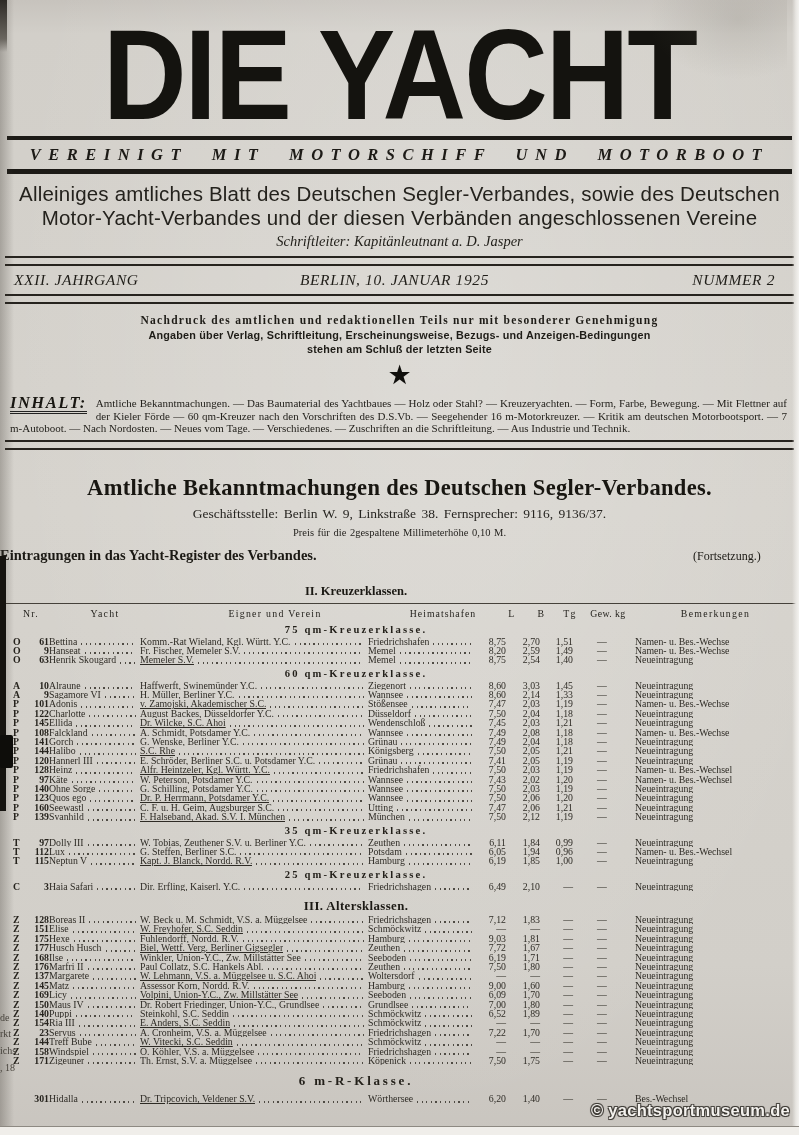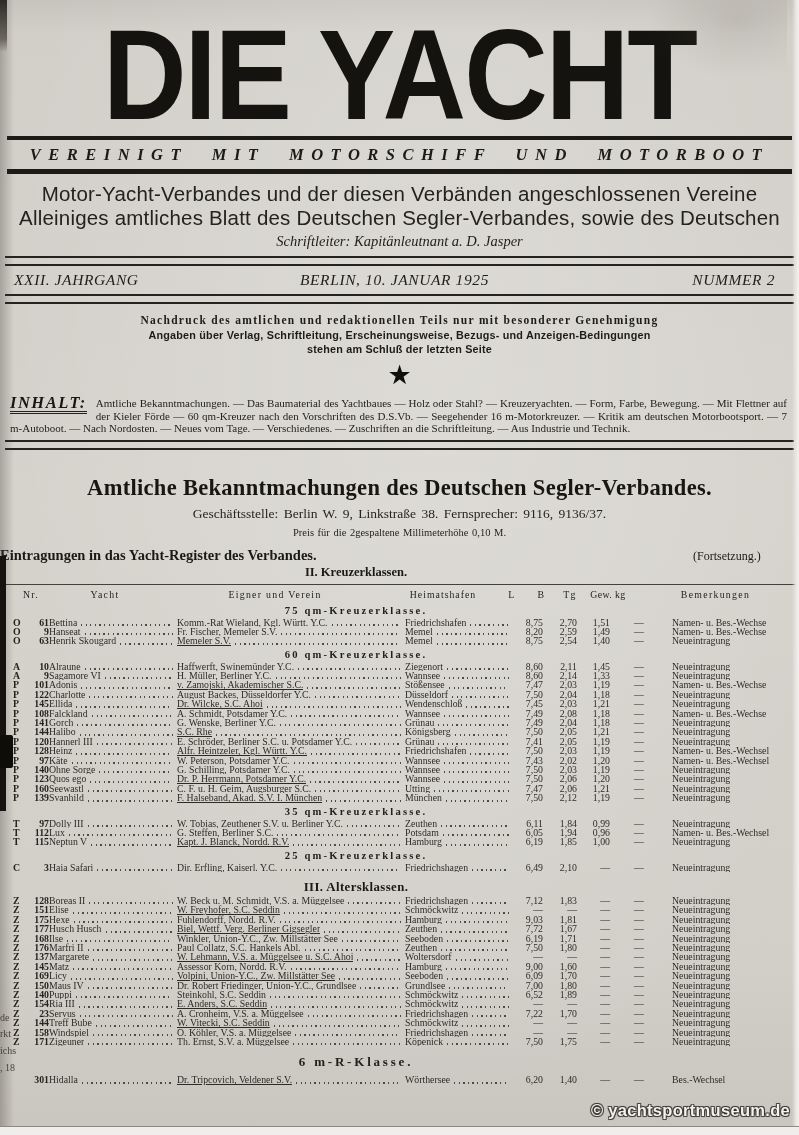--- a/index.html
+++ b/index.html
@@ -49,38 +49,38 @@
     float:left;font-style:italic;font-weight:bold;font-size:16.5px;letter-spacing:1.5px;
     border-bottom:3px double #222;margin:0 9px 0 0;padding-bottom:1px;color:#181611;
   }
   .rule-after-toc{margin-top:5px;}
   
   .announce-title{text-align:center;font-weight:bold;font-size:22.5px;margin-top:25px;letter-spacing:.3px;color:#181611;}
   .office{text-align:center;font-size:13.5px;margin-top:5px;word-spacing:2px;}
   .price{text-align:center;font-size:10.5px;margin-top:5px;word-spacing:1px;}
   .register-line{position:relative;text-align:left;font-weight:bold;font-size:14.5px;margin-top:9px;width:712px;color:#1b1914;}
   .fortsetzung{position:absolute;left:693px;top:2px;font-weight:normal;font-size:12px;white-space:nowrap;}
-  .kreuzer-title{text-align:center;font-weight:bold;font-size:12.5px;margin-top:1px;width:712px;color:#1b1914;}
+  .kreuzer-title{text-align:center;font-weight:bold;font-size:12.5px;margin-top:20px;width:712px;color:#1b1914;}
   .rule-thin{height:1px;background:#45413a;margin-top:4px;}
   
   .register{margin-top:1px;font-size:9.8px;}
   .thead{display:flex;font-size:9.8px;letter-spacing:1.3px;padding:3px 0 2px;color:#201e19;}
   .thead span{text-align:center;}
   .h-nr{width:36px;margin-left:13px;}
   .h-yacht{width:112px;}
   .h-owner{width:228px;}
   .h-port{width:108px;letter-spacing:1px;}
   .h-l{width:30px;}
   .h-b{width:29px;}
   .h-tg{width:28px;}
   .h-gew{width:48px;letter-spacing:.4px;}
   .h-note{flex:1;}
   .row{display:flex;line-height:9.4px;height:9.4px;color:#2e2b25;}
   .row .nr{width:36px;margin-left:13px;display:flex;justify-content:space-between;font-weight:bold;color:#26231d;}
-  .row .yacht{width:128px;display:flex;}
+  .row .yacht{width:91px;display:flex;}
   .row .owner{width:228px;display:flex;text-decoration:underline;}
   .row .port{width:108px;display:flex;}
   .t{white-space:nowrap;overflow:hidden;}
   .leader{
     flex:1;height:2px;align-self:flex-end;margin:0 4px 1px 4px;min-width:6px;
     background-image:repeating-linear-gradient(to right,#4e4a43 0 1.3px,transparent 1.3px 4.6px);
   }
   .row .num{text-align:right;padding-right:5px;}
   .row .l{width:30px;}.row .b{width:29px;}.row .tg{width:28px;}
   .row .gew{width:48px;text-align:center;}
@@ -114,22 +114,22 @@
 <body>
 
 <div class="page">
 
   <header class="masthead">
     <div class="logo">DIE YACHT</div>
     <div class="rule-thick first"></div>
     <div class="mast-sub">VEREINIGT MIT MOTORSCHIFF UND MOTORBOOT</div>
     <div class="rule-thick"></div>
     <div class="official">
+      <div>Alleiniges amtliches Blatt des Deutschen Segler-Verbandes, sowie des Deutschen</div>
       <div>Motor-Yacht-Verbandes und der diesen Verbänden angeschlossenen Vereine</div>
-      <div>Alleiniges amtliches Blatt des Deutschen Segler-Verbandes, sowie des Deutschen</div>
     </div>
     <div class="editor">Schriftleiter: Kapitänleutnant a. D. Jasper</div>
     <div class="rule-double top-date"></div>
     <div class="dateline">
       <span>XXII. JAHRGANG</span>
       <span>BERLIN, 10. JANUAR 1925</span>
       <span class="right">NUMMER 2</span>
     </div>
     <div class="rule-double"></div>
   </header>
@@ -256,21 +256,21 @@
             </span>
       <span class="owner">
               <span class="t">Haffwerft, Swinemünder Y.C.</span>
               <span class="leader"></span>
             </span>
       <span class="port">
               <span class="t">Ziegenort</span>
               <span class="leader"></span>
             </span>
       <span class="num l">8,60</span>
-      <span class="num b">2,11</span>
+      <span class="num b">3,03</span>
       <span class="num tg">1,45</span>
       <span class="gew">—</span>
       <span class="note">Neueintragung</span>
     </div>
           <div class="row">
       <span class="nr">
               <span>A</span>
               <span>9</span>
             </span>
       <span class="yacht">

